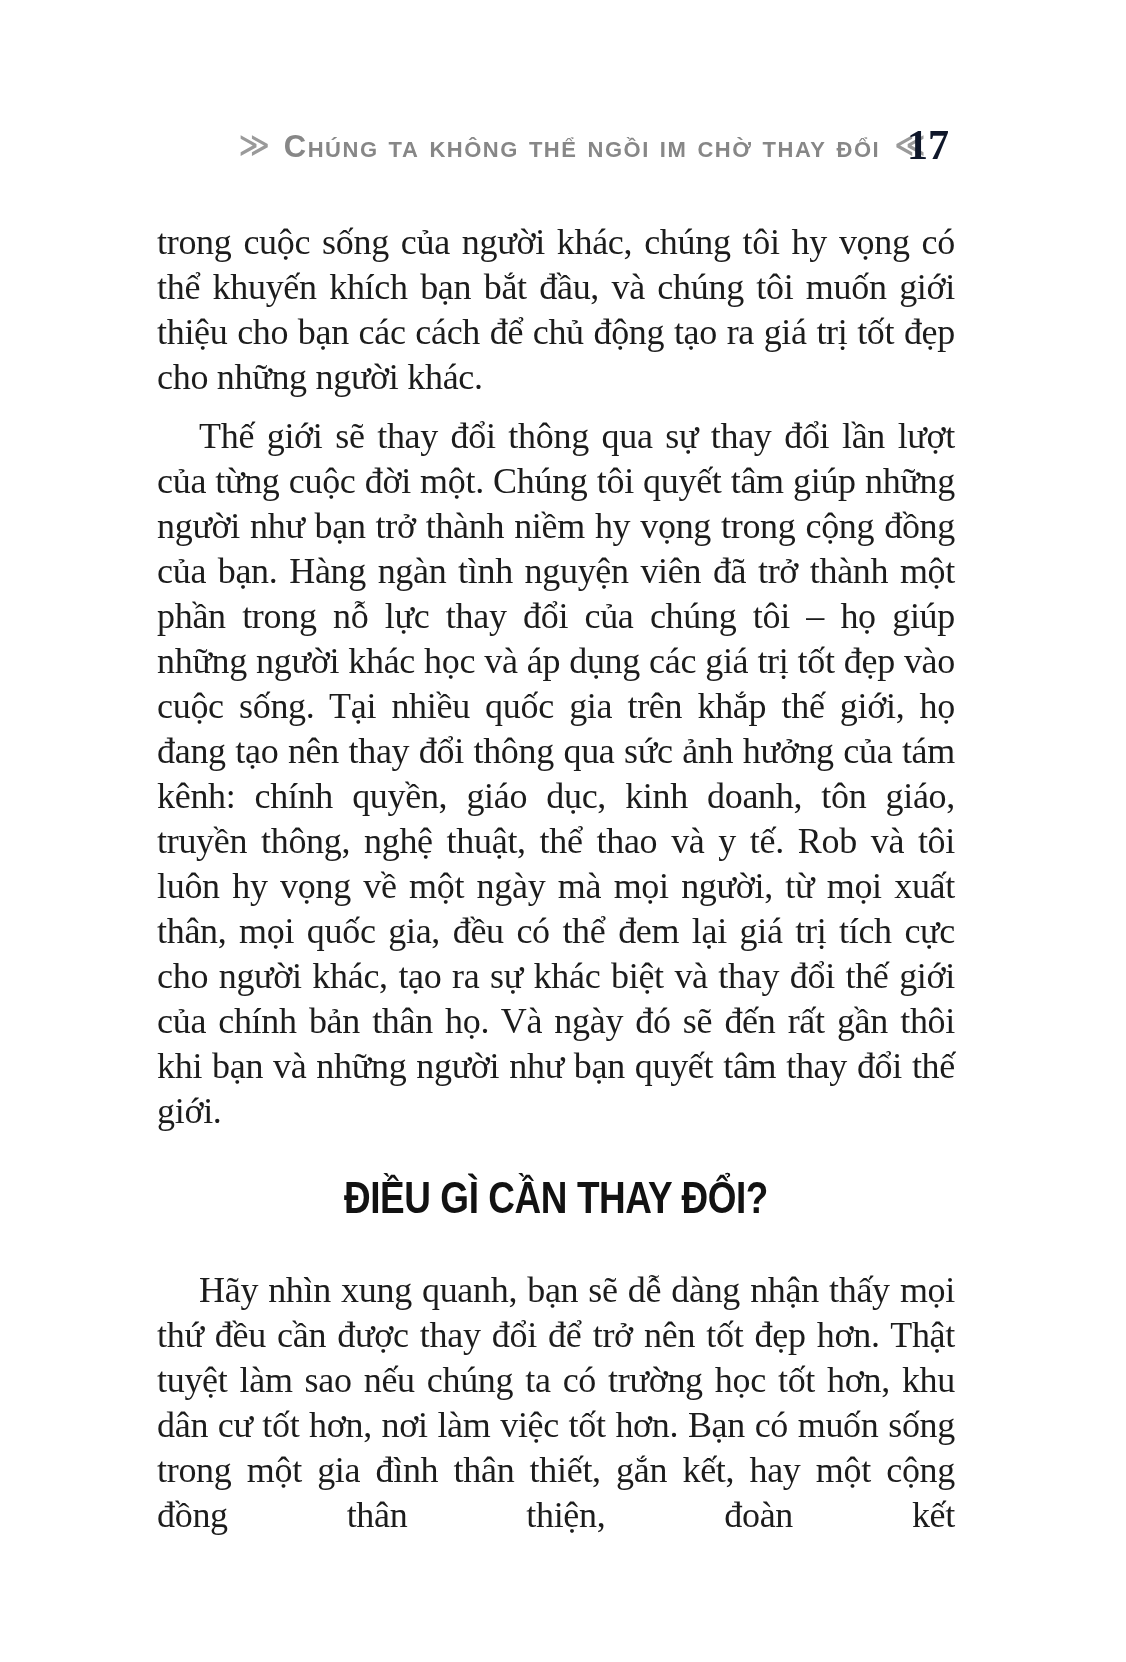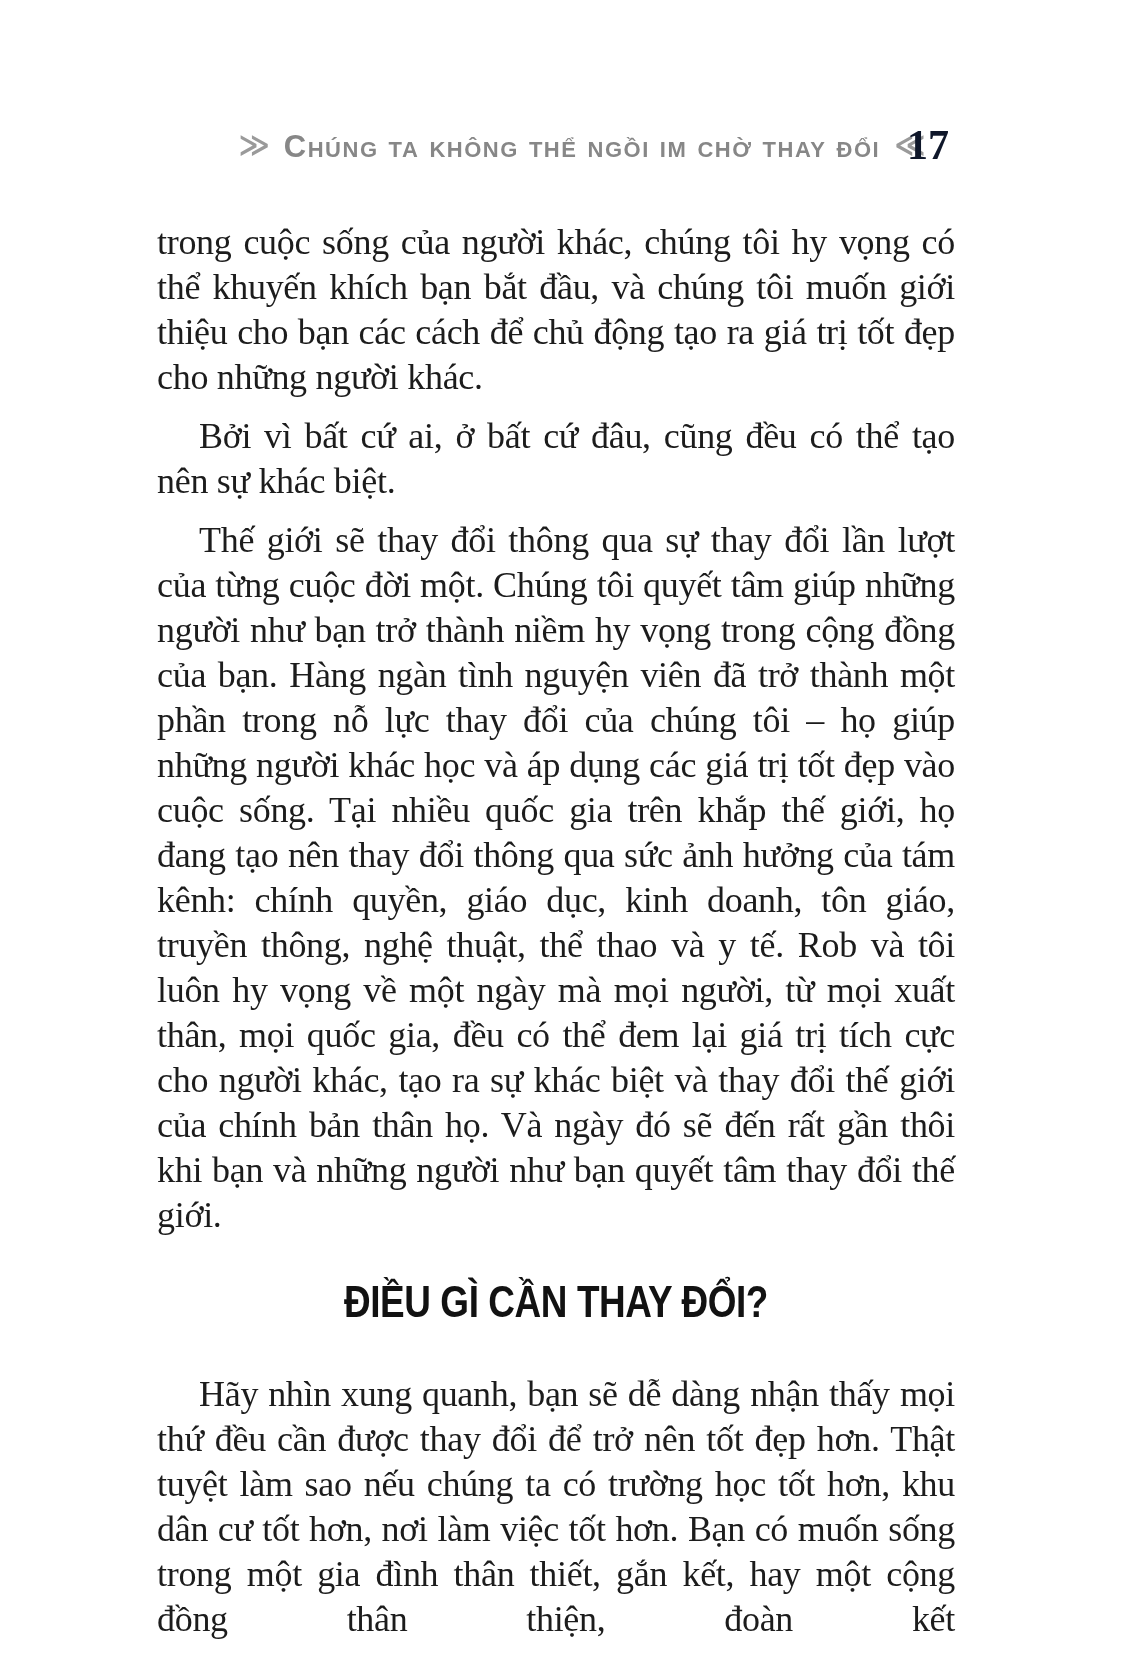--- a/index.html
+++ b/index.html
@@ -102,19 +102,18 @@
     <span class="header-title-group">
       <span class="header-ornament">≫</span>
       <span class="header-title">Chúng ta không thể ngồi im chờ thay đổi</span>
       <span class="header-ornament">≪</span>
     </span>
     <span class="page-number">17</span>
   </header>
 
   <main class="text-block">
     <p class="body-para no-indent">trong cuộc sống của người khác, chúng tôi hy vọng có thể khuyến khích bạn bắt đầu, và chúng tôi muốn giới thiệu cho bạn các cách để chủ động tạo ra giá trị tốt đẹp cho những người khác.</p>
-    <p class="body-para">Bởi vì bất cứ ai, ở bất cứ đâu, cũng đều có thể tạo nên sự khác biệt.</p>
     <p class="body-para">Thế giới sẽ thay đổi thông qua sự thay đổi lần lượt của từng cuộc đời một. Chúng tôi quyết tâm giúp những người như bạn trở thành niềm hy vọng trong cộng đồng của bạn. Hàng ngàn tình nguyện viên đã trở thành một phần trong nỗ lực thay đổi của chúng tôi – họ giúp những người khác học và áp dụng các giá trị tốt đẹp vào cuộc sống. Tại nhiều quốc gia trên khắp thế giới, họ đang tạo nên thay đổi thông qua sức ảnh hưởng của tám kênh: chính quyền, giáo dục, kinh doanh, tôn giáo, truyền thông, nghệ thuật, thể thao và y tế. Rob và tôi luôn hy vọng về một ngày mà mọi người, từ mọi xuất thân, mọi quốc gia, đều có thể đem lại giá trị tích cực cho người khác, tạo ra sự khác biệt và thay đổi thế giới của chính bản thân họ. Và ngày đó sẽ đến rất gần thôi khi bạn và những người như bạn quyết tâm thay đổi thế giới.</p>
     <h2 class="section-heading">ĐIỀU GÌ CẦN THAY ĐỔI?</h2>
     <p class="body-para continues">Hãy nhìn xung quanh, bạn sẽ dễ dàng nhận thấy mọi thứ đều cần được thay đổi để trở nên tốt đẹp hơn. Thật tuyệt làm sao nếu chúng ta có trường học tốt hơn, khu dân cư tốt hơn, nơi làm việc tốt hơn. Bạn có muốn sống trong một gia đình thân thiết, gắn kết, hay một cộng đồng thân thiện, đoàn kết</p>
   </main>
 
 </div>
 
 </body></html>

